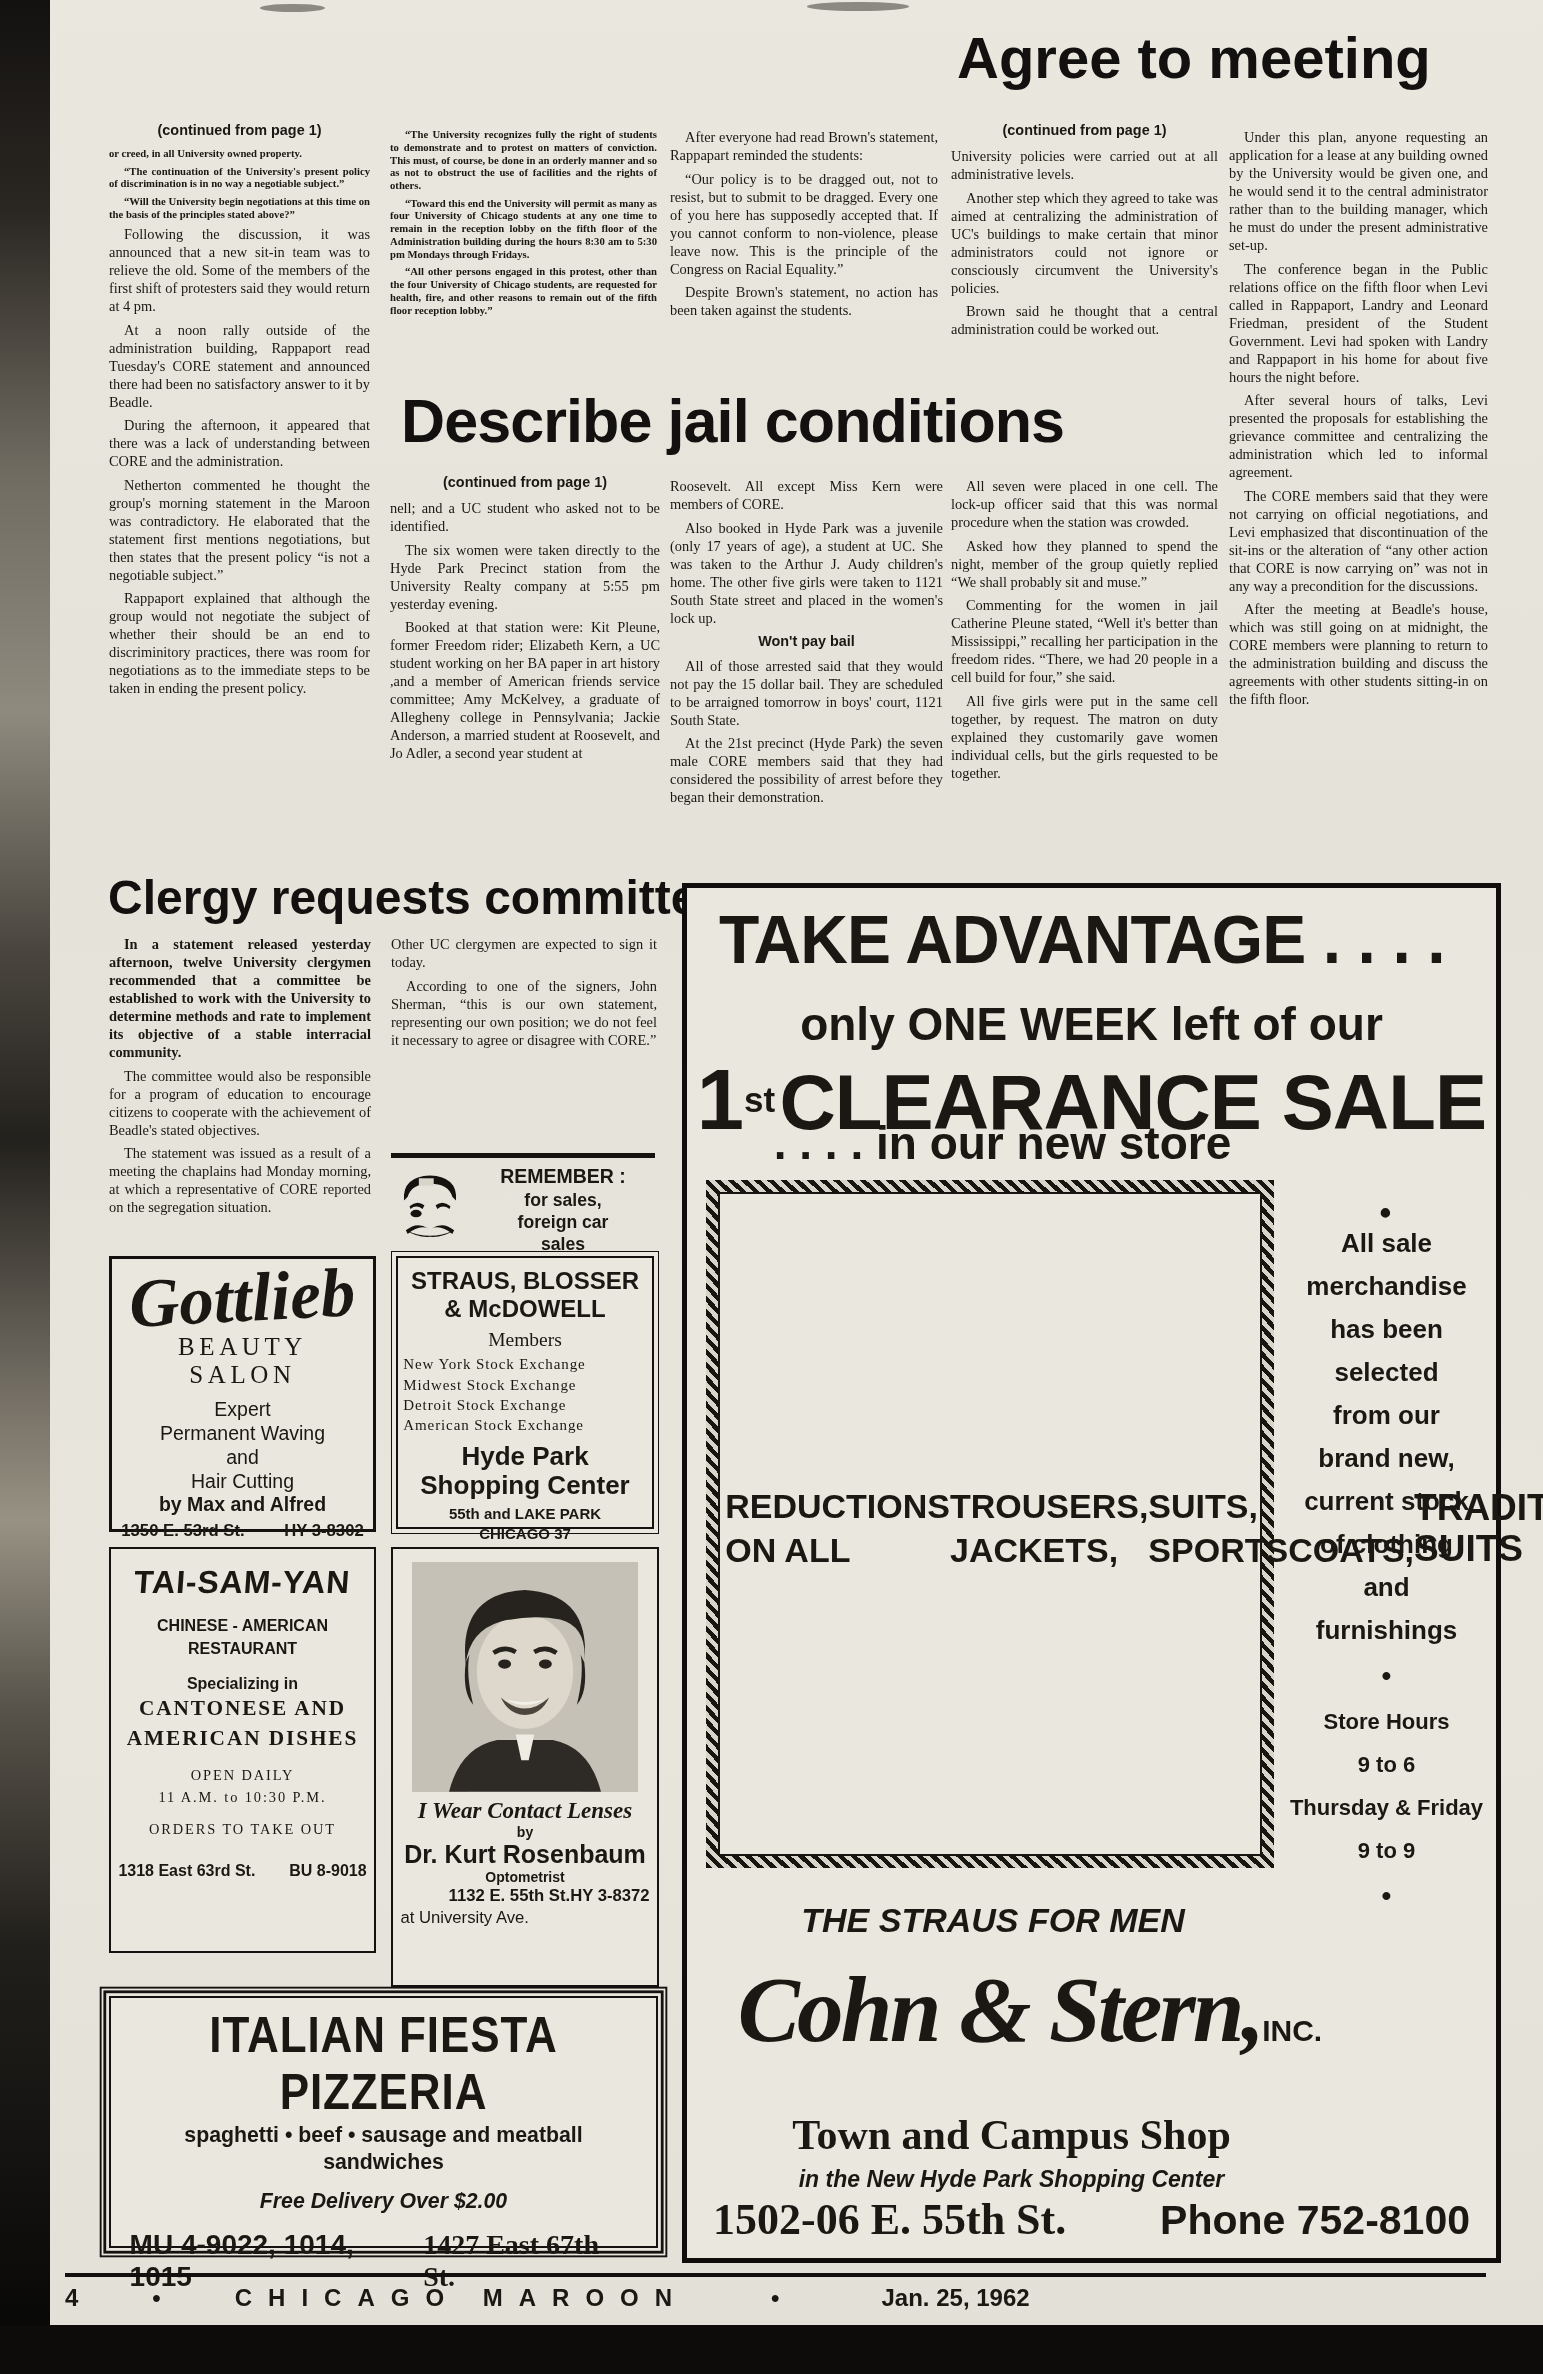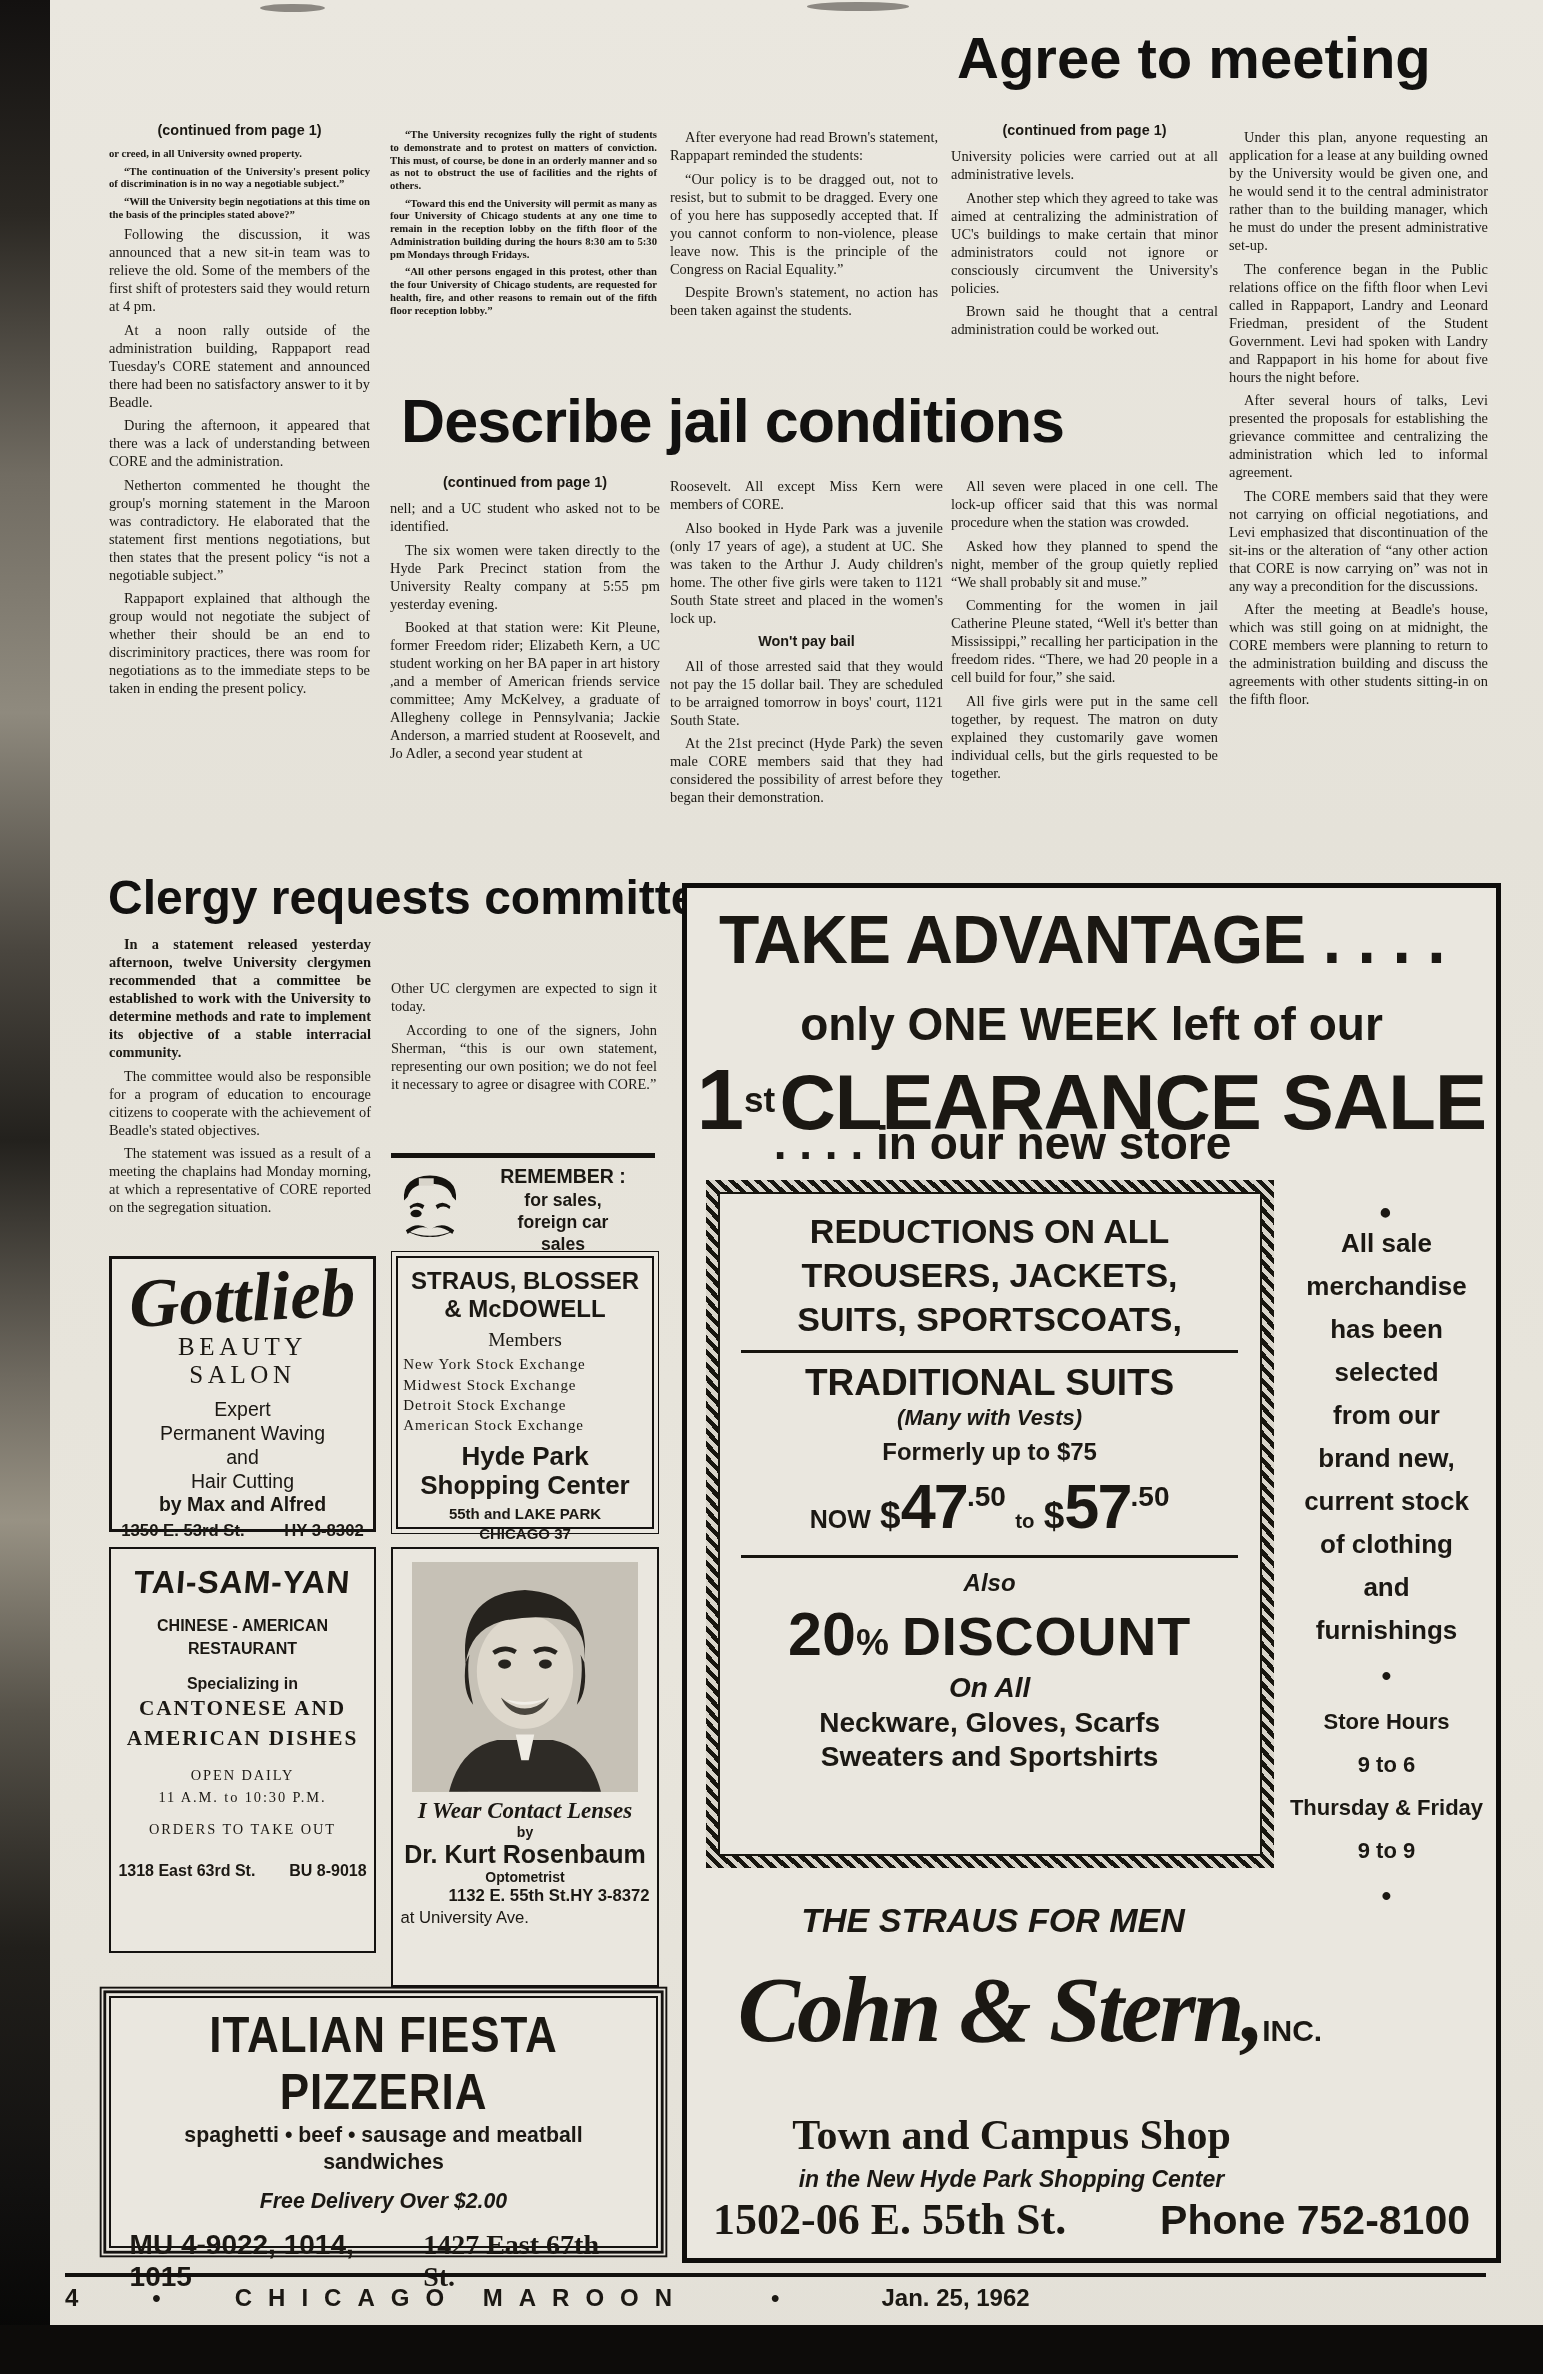--- a/index.html
+++ b/index.html
@@ -35,21 +35,21 @@
 
   .col-s1 { left:109px; top:121px; width:261px; }
   .col-s2 { left:390px; top:128px; width:267px; }
   .col-s3 { left:670px; top:128px; width:268px; }
   .col-a1 { left:951px; top:121px; width:267px; }
   .col-a2 { left:1229px; top:128px; width:259px; }
   .col-j1 { left:390px; top:473px; width:270px; }
   .col-j2 { left:670px; top:477px; width:273px; }
   .col-j3 { left:951px; top:477px; width:267px; }
   .col-c1 { left:109px; top:935px; width:262px; }
-  .col-c2 { left:391px; top:935px; width:266px;margin-top:44px; }
+  .col-c2 { left:391px; top:935px; width:266px; }
 
   .clergy-rule { position:absolute; left:391px; top:1153px; width:264px; height:4.6px; background:#15130f; }
 
   
   .remember { position:absolute; left:391px; top:1169px; width:266px; height:82px; display:flex; align-items:center; }
   .rem-text { flex:1; text-align:center; font-family:"Liberation Sans",sans-serif; font-weight:700; }
   .rem-title { font-size:19.5px; margin-bottom:1.9px; }
   .rem-line { font-size:17.6px; line-height:22px; }
 
   
@@ -108,21 +108,21 @@
   .cohn-h2 { top:109px; left:0; width:100%; text-align:center; font-family:"Liberation Sans",sans-serif; font-weight:700; font-size:46px; }
   .cohn-h3 { top:163px; left:0; width:100%; text-align:center; font-family:"Liberation Sans",sans-serif; font-weight:700; }
   .cohn-h3 .num { font-size:85px; }
   .cohn-h3 .suf { font-size:35px; vertical-align:16.7px; }
   .cohn-h3 .rest { font-size:78px; letter-spacing:-0.9px; }
   .cohn-h4 { top:228px; left:0; width:78%; text-align:center; font-family:"Liberation Sans",sans-serif; font-weight:700; font-size:46px; }
   .cohn-dot1 { top:306px; left:601px; width:195px; text-align:center; font-size:35px; font-weight:700; }
   .cohn-box { top:292px; left:18.6px; width:568px; height:688px; box-sizing:border-box;
     border:12px solid; border-image:repeating-linear-gradient(45deg,#17150f 0 4.6px,#d8d4ca 4.6px 9.3px) 13; }
   .cohn-box-inner { border:2.8px solid #17150f; height:100%; box-sizing:border-box; padding:15px 5.6px 7.4px;
-    display:flex; flex-direction:column; align-items:center; font-family:"Liberation Sans",sans-serif; font-weight:700; }
+    display:flex; align-items:center; font-family:"Liberation Sans",sans-serif; font-weight:700; }
   .bx-r { font-size:34px; line-height:44px; letter-spacing:0; }
   .box-rule { width:94%; height:2.8px; background:#17150f; margin:9.3px 0; }
   .bx-t1 { font-size:37px; line-height:41px; }
   .bx-t2 { font-size:22px; font-style:italic; line-height:30px; }
   .bx-t3 { font-size:24px; line-height:33px; margin-top:1.9px; }
   .price-row { display:flex; align-items:baseline; gap:9.3px; margin:1.9px 0 3.7px; }
   .pr-now { font-size:25px; }
   .pr-cur { font-size:37px; }
   .pr-int { font-size:63px; letter-spacing:-1.9px; }
   .pr-cents { font-size:28px; vertical-align:22px; }

